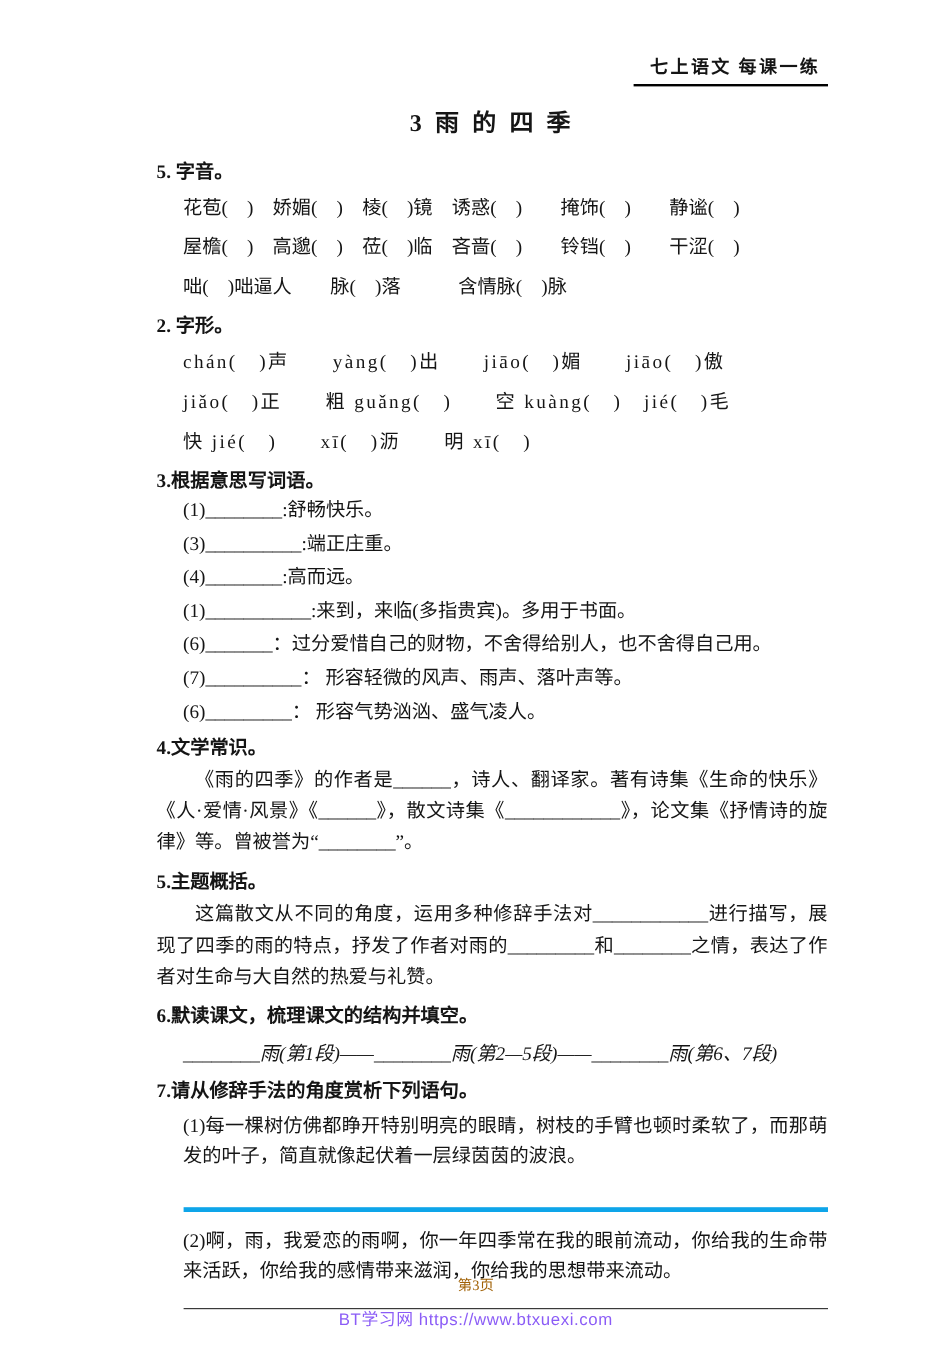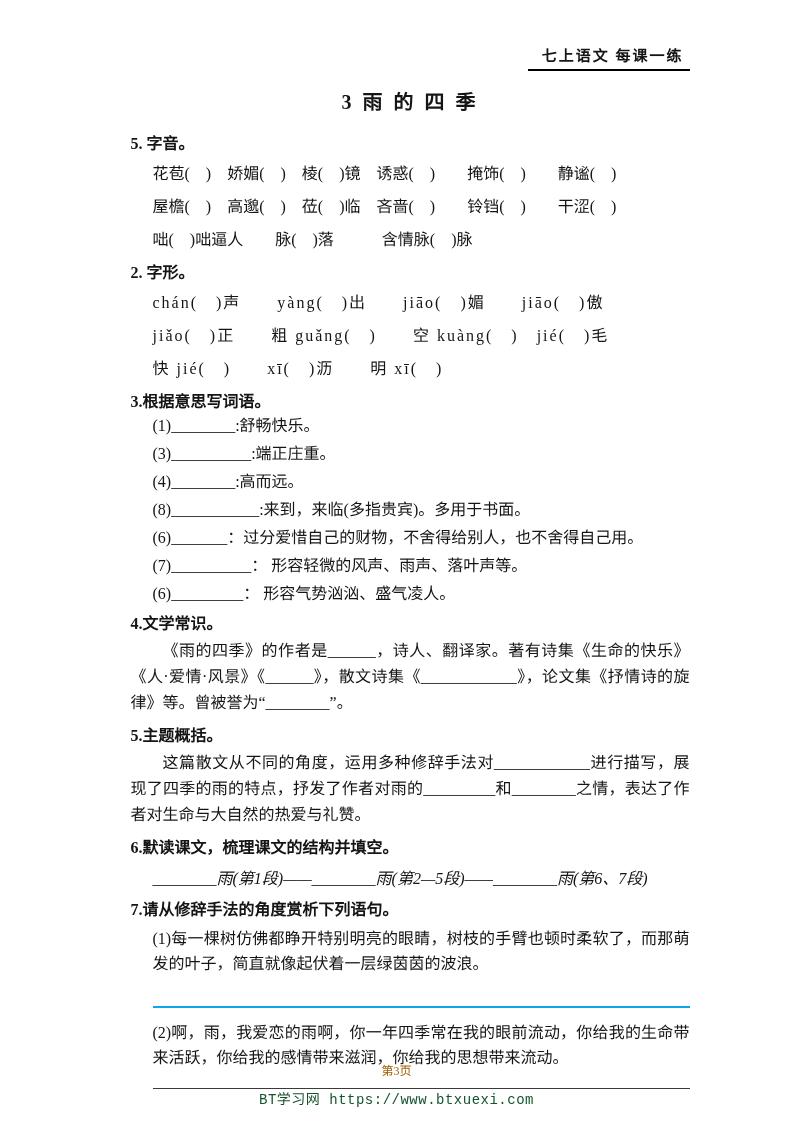--- a/index.html
+++ b/index.html
@@ -62,21 +62,21 @@
   }
   .struct-line {
     white-space: pre-wrap;
     line-height: 22px;
     margin: 10px 0 4px 0;
     font-style: italic;
   }
   .answer-block-1 {
     line-height: 25px;
     padding: 6px 0 30px 0;
-    border-bottom: 2px solid #0ea5e9;
+    border-bottom: 4px solid #0ea5e9;
     text-align: justify;
     white-space: pre-wrap;
   }
   .answer-block-2 {
     line-height: 25px;
     padding: 12px 0 18px 0;
     border-bottom: 1px solid #3a3a3a;
     text-align: justify;
     white-space: pre-wrap;
   }
@@ -90,22 +90,22 @@
   }
   .page-number {
     display: block;
     font-size: 12px;
     color: #a16207;
     margin-bottom: 9px;
   }
   .watermark {
     display: block;
     font-size: 14px;
-    color: #14532d;
-    font-family: Liberation Mono, monospace;
+    color: #8b5cf6;
+    font-family: Liberation Sans, sans-serif;
     letter-spacing: 0.5px;
   }
 </style>
 </head>
 <body>
 
 <div class="page">
 
   <div class="header">
     <span class="header-badge">七上语文 每课一练</span>
@@ -130,21 +130,21 @@
       <p class="exline">快 jié(　)　　xī(　)沥　　明 xī(　)</p>
     </div>
   </section>
 
   <section>
     <div class="sec-heading">3.根据意思写词语。</div>
     <div class="sec-body">
       <p class="item-line">(1)________:舒畅快乐。</p>
       <p class="item-line">(3)__________:端正庄重。</p>
       <p class="item-line">(4)________:高而远。</p>
-      <p class="item-line">(8)___________:来到，来临(多指贵宾)。多用于书面。</p>
+      <p class="item-line">(1)___________:来到，来临(多指贵宾)。多用于书面。</p>
       <p class="item-line">(6)_______：过分爱惜自己的财物，不舍得给别人，也不舍得自己用。</p>
       <p class="item-line">(7)__________： 形容轻微的风声、雨声、落叶声等。</p>
       <p class="item-line">(6)_________： 形容气势汹汹、盛气凌人。</p>
     </div>
   </section>
 
   <section>
     <div class="sec-heading">4.文学常识。</div>
     <p class="para">《雨的四季》的作者是______，诗人、翻译家。著有诗集《生命的快乐》《人·爱情·风景》《______》，散文诗集《____________》，论文集《抒情诗的旋律》等。曾被誉为“________”。</p>
   </section>

